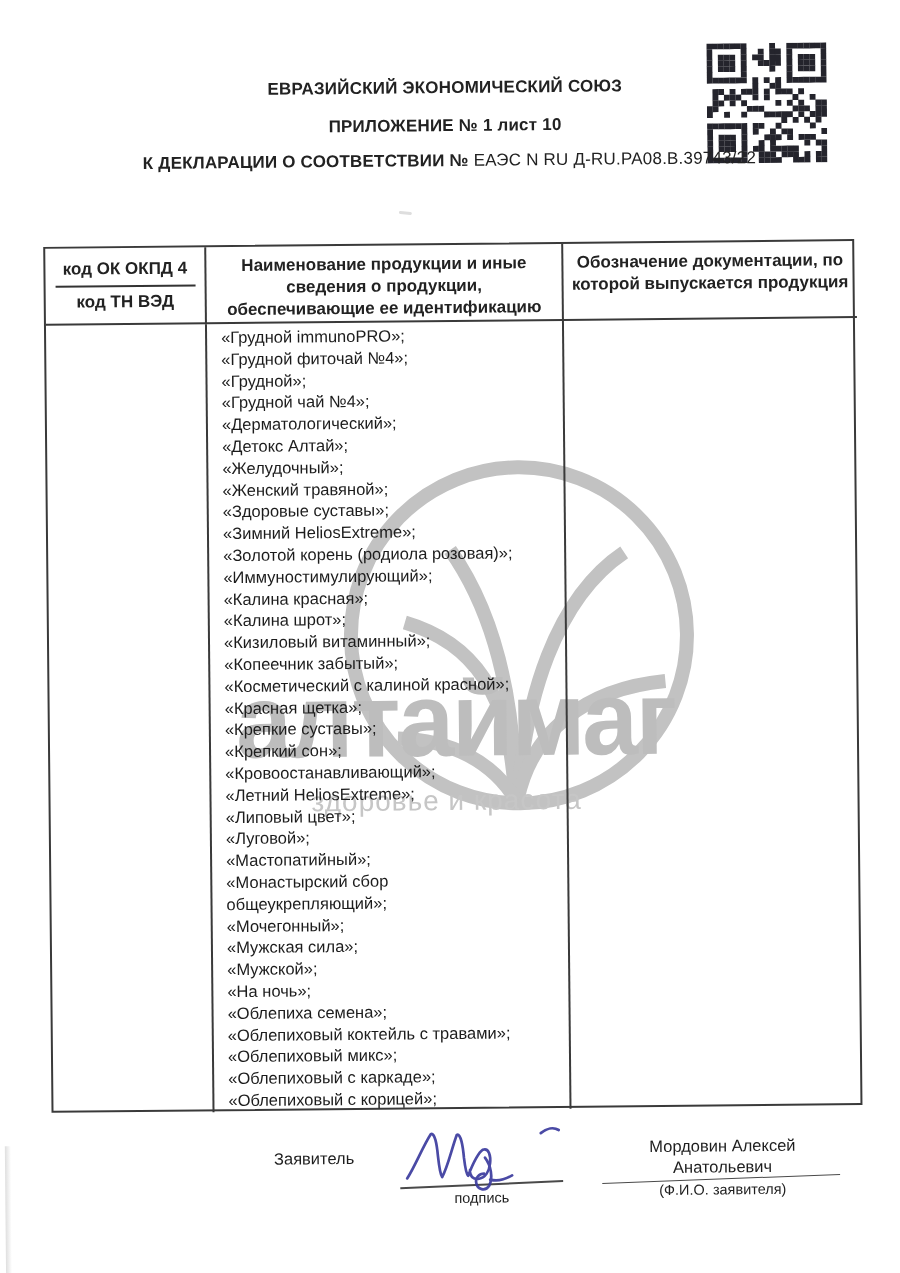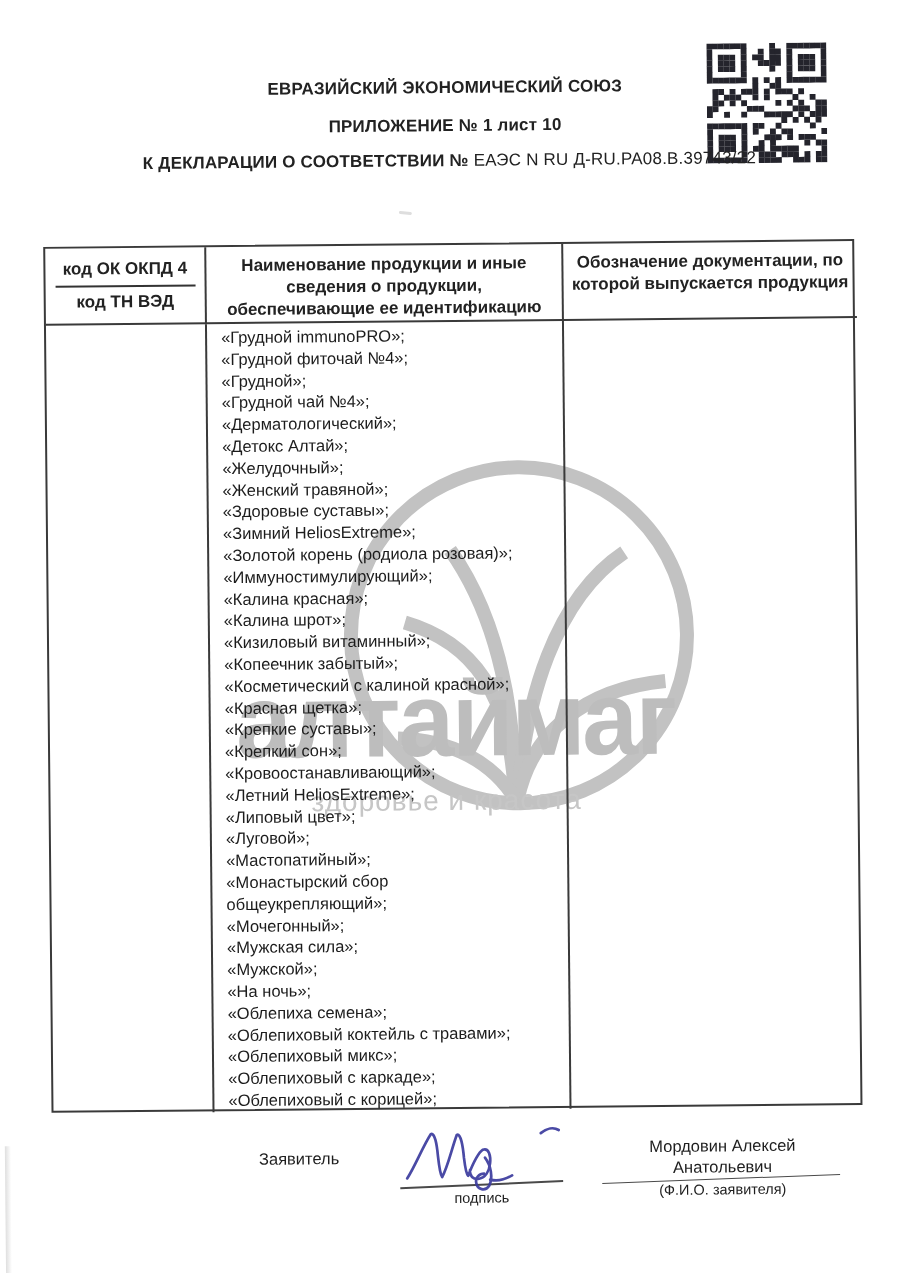--- a/index.html
+++ b/index.html
@@ -37,21 +37,21 @@
          font-weight:bold;font-size:17px;text-align:center;line-height:1.28;color:#222;}
   .hcell.center{justify-content:center;}
   .hcell.top{justify-content:flex-start;padding-top:8px;}
   .hc-inner2{max-width:322px;}
   .hc-inner3{max-width:300px;}
   .code-divider{width:140px;border-top:2px solid #333;margin:5px 0 4px 0;}
   .products{padding:3px 0 0 14px;font-size:16.5px;line-height:21.8px;color:#1c1c1c;}
   .product-line{white-space:nowrap;}
 
   
-  .applicant{position:absolute;left:254px;top:1148px;font-size:16.5px;z-index:2;}
+  .applicant{position:absolute;left:269px;top:1148px;font-size:16.5px;z-index:2;}
   .sig-svg{position:absolute;left:396px;top:1120px;width:168px;height:72px;z-index:3;}
   .sig-line{position:absolute;left:395px;top:1184px;width:163px;border-top:2px solid #4a4a4a;
             transform:rotate(-2deg);z-index:2;}
   .sig-caption{position:absolute;left:395px;top:1190px;width:163px;text-align:center;
                font-size:14.5px;z-index:2;}
   .fio{position:absolute;left:600px;top:1138px;width:235px;text-align:center;
        font-size:16.5px;line-height:21px;z-index:2;}
   .fio-line{position:absolute;left:597px;top:1181px;width:238px;border-top:1.5px solid #4a4a4a;
             transform:rotate(-1.6deg);z-index:2;}
   .fio-caption{position:absolute;left:600px;top:1184px;width:235px;text-align:center;

